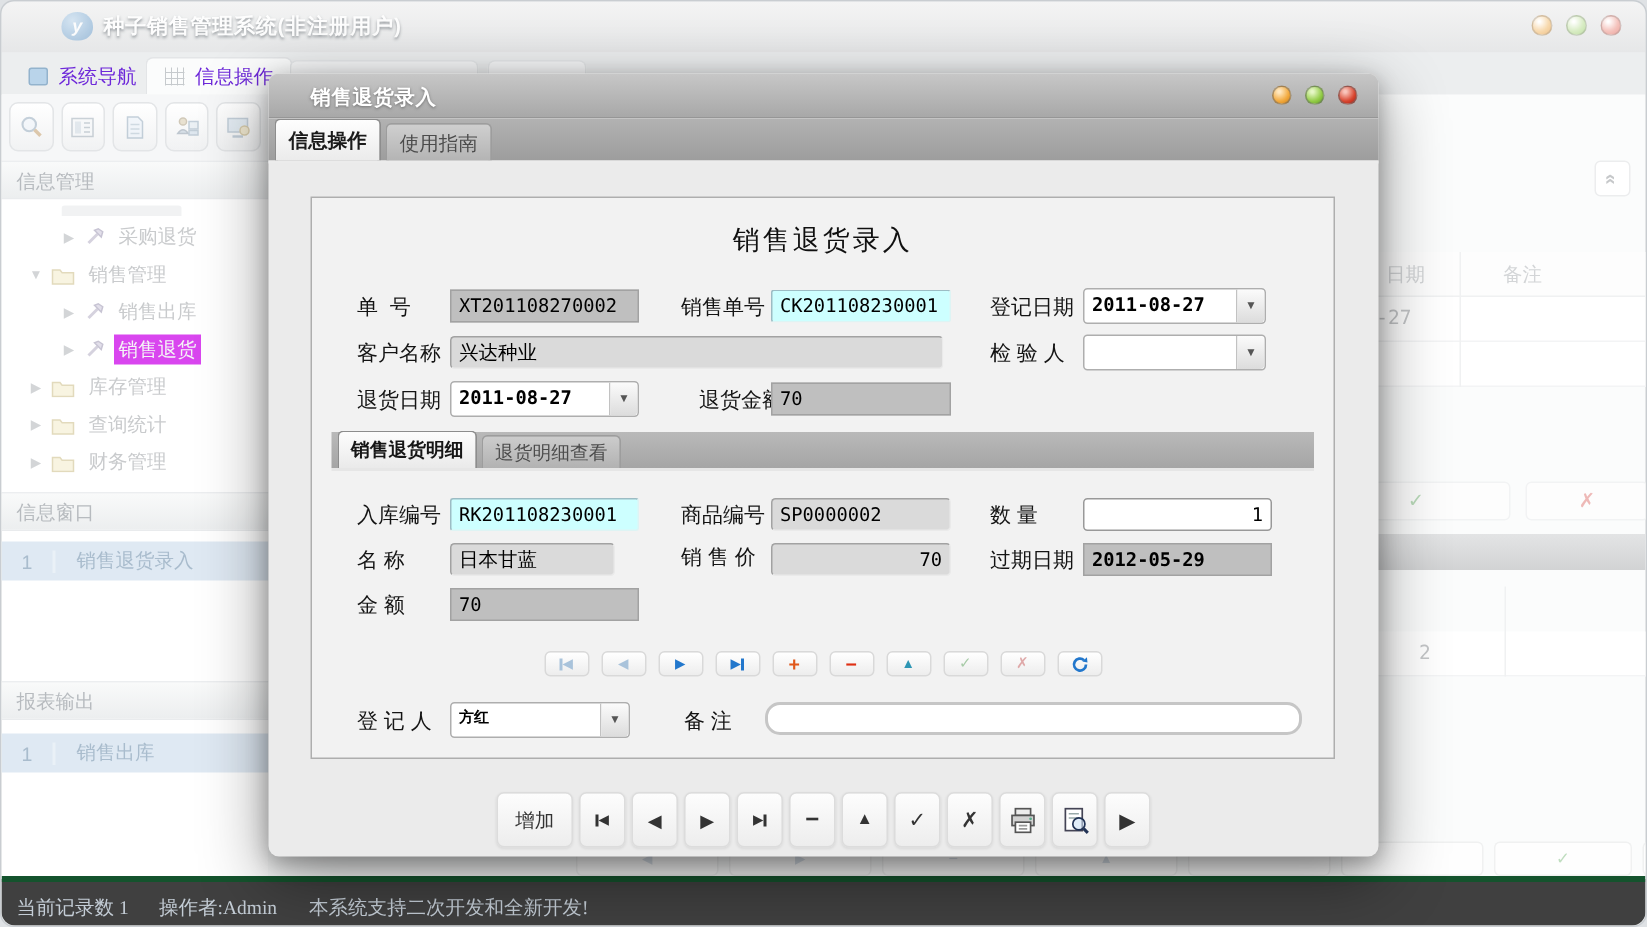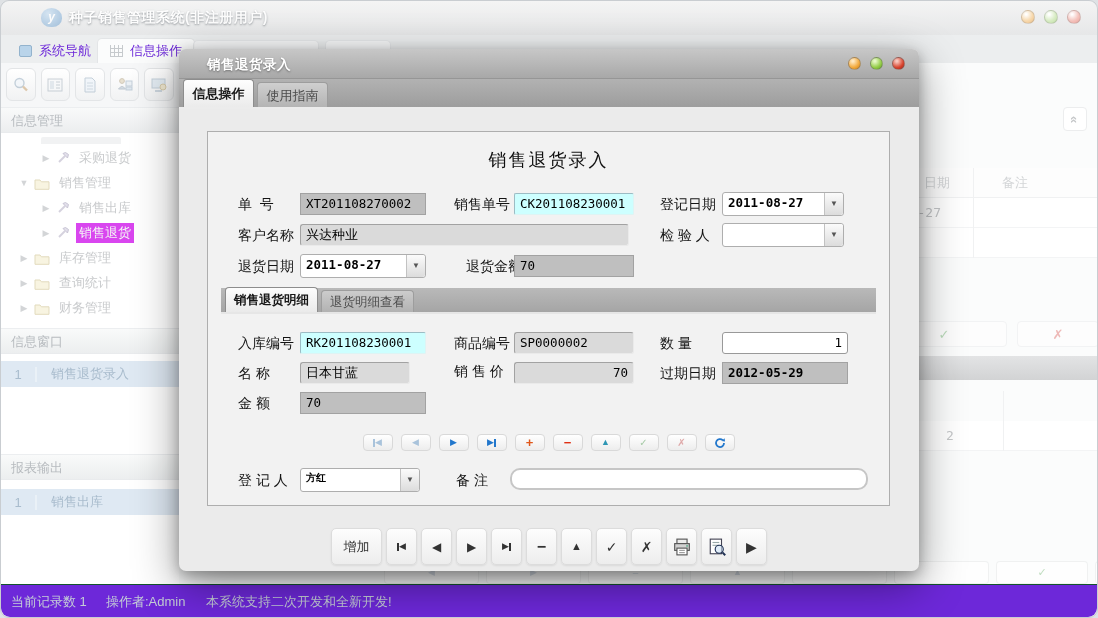--- a/index.html
+++ b/index.html
@@ -52,21 +52,21 @@
   .collapse-btn span { transform:rotate(90deg); font-size:13px; font-weight:bold; }
   .bgrid-head { position:absolute; height:30px; line-height:30px; font-size:13px; color:#d3d5d7; background:#fdfdfd; border-bottom:1px solid #f0f1f2; }
   .bgrid-cell { position:absolute; height:30px; line-height:30px; font-size:13px; color:#c4c6c8; background:#fff; border-bottom:1px solid #f3f4f5; }
   .vline { position:absolute; width:1px; background:#f0f1f2; }
   .bg-btn { position:absolute; height:26px; background:#fdfdfd; border:1px solid #f2f3f4; border-radius:4px; display:flex; align-items:center; justify-content:center; font-size:13px; font-weight:bold; }
   .splitter { position:absolute; left:0; width:100%; height:24px; background:linear-gradient(#e3e4e5,#d2d3d4); }
   .ghost-toolbar { position:absolute; left:205px; top:498px; height:24px; display:flex; gap:7px; }
   .ghost-btn { width:95px; height:23px; background:rgba(255,255,255,.65); border:1px solid rgba(238,239,240,.9); border-radius:4px; display:flex; align-items:center; justify-content:center; font-size:11px; color:rgba(150,170,195,.35); }
 
   
-  .statusbar { position:absolute; left:0; right:0; bottom:0; height:33px; background:#6d28d9; border-top:1px solid #14532d; border-radius:0 0 9px 9px; }
+  .statusbar { position:absolute; left:0; right:0; bottom:0; height:33px; background:#404040; border-top:4px solid #14532d; border-radius:0 0 9px 9px;font-family:Liberation Serif, serif; }
   .statusbar span { position:absolute; top:8px; font-size:13px; color:#c4cdd6; }
 
   
   .dialog { position:absolute; left:178px; top:48px; width:740px; height:522px; background:#ebebeb; border-radius:7px; box-shadow:0 14px 45px rgba(0,0,0,.42), 0 4px 14px rgba(0,0,0,.28); z-index:10; }
   .dlg-titlebar { position:absolute; left:0; top:0; right:0; height:30px; background:linear-gradient(#c7c7c7,#a8a8a8); border-radius:7px 7px 0 0; border-bottom:1px solid #969696; }
   .dlg-title { position:absolute; left:28px; top:7px; font-size:13.5px; font-weight:bold; color:#fff; text-shadow:0 1px 2px rgba(80,80,80,.7); letter-spacing:.5px; }
   .dlg-orbs { position:absolute; right:14px; top:8px; display:flex; gap:9px; }
   .dorb { width:13px; height:13px; border-radius:50%; border:1px solid rgba(110,110,110,.55); }
   .dorb.o { background:radial-gradient(circle at 35% 28%, #ffe8c0 8%, #f2a93c 60%, #c87c16); }
   .dorb.g { background:radial-gradient(circle at 35% 28%, #e6f7c6 8%, #93cc46 60%, #5f9c22); }

